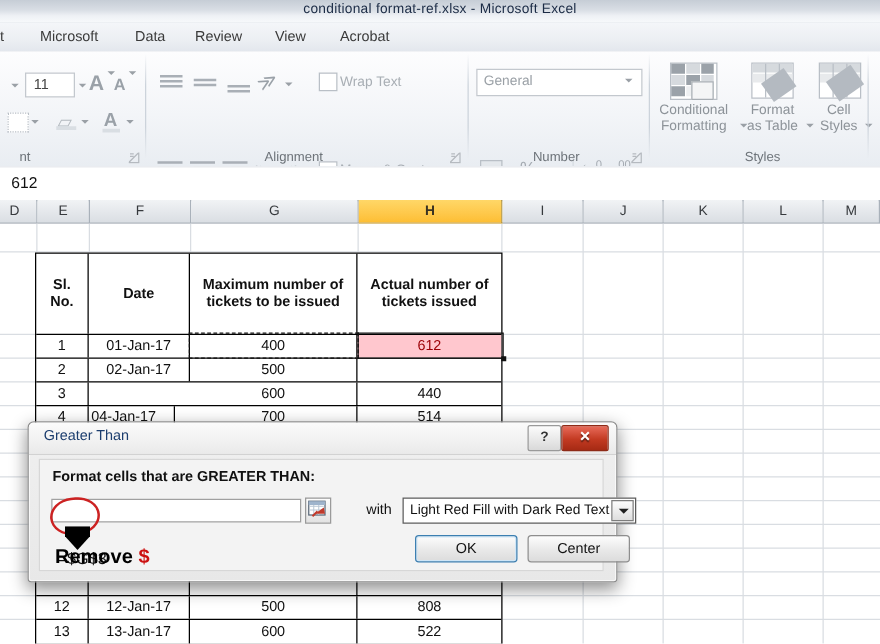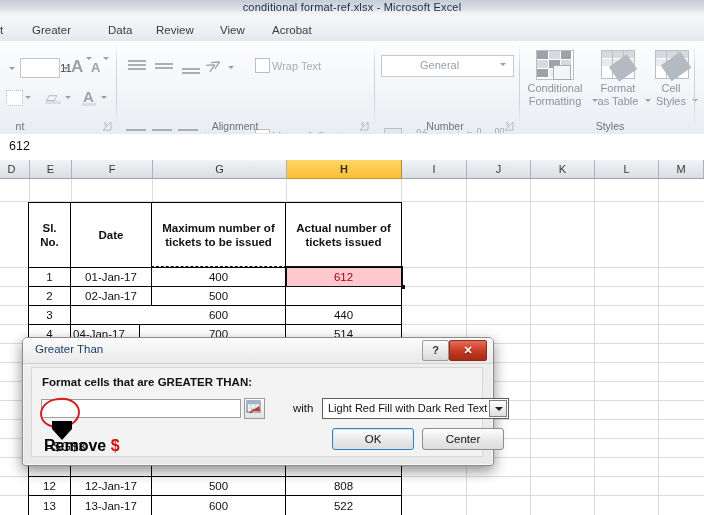--- a/index.html
+++ b/index.html
@@ -37,21 +37,21 @@
     position:absolute;left:0;top:41px;width:704px;height:92px;
     background:linear-gradient(to bottom,#fdfdfe 0%,#f3f5f8 55%,#e9edf2 100%);
     border-bottom:1px solid #b8bfc8;
   }
   .grp-sep{position:absolute;top:2px;width:1px;height:84px;
     background:linear-gradient(to bottom,rgba(255,255,255,0),#ccd3db 30%,#ccd3db 70%,rgba(255,255,255,0));}
   .grp-label{position:absolute;bottom:1px;font-size:10.5px;color:#6d7379;text-align:center;}
   .dlg-launch{position:absolute;bottom:2px;width:9px;height:9px;opacity:.55;}
 
   .cbox{position:absolute;border:1px solid #c3c8ce;background:#fff;}
-  .cbox-txt{position:absolute;font-size:11px;color:#9aa0a6;margin-left:33px;}
+  .cbox-txt{position:absolute;font-size:11px;color:#9aa0a6;}
   .caret{position:absolute;width:0;height:0;border-left:3.5px solid transparent;
     border-right:3.5px solid transparent;border-top:4px solid #7d848b;}
   .caret.sm{border-left-width:3px;border-right-width:3px;border-top-width:3.5px;border-top-color:#9aa0a6;}
 
   .icn{position:absolute;color:#9da4ab;}
   .ribbon-txt{position:absolute;font-size:11px;color:#a8aeb4;white-space:nowrap;}
   .big-lbl{position:absolute;font-size:11px;color:#8d9399;text-align:center;line-height:13px;white-space:nowrap;}
 
   .alignbar{position:absolute;background:#a9afb6;height:1.6px;}
   .gridicon{position:absolute;border:1px solid #b9bfc6;background:#fff;}
@@ -177,21 +177,21 @@
 </style>
 </head>
 <body>
 
 <div id="titlebar">
   <div id="title-text">conditional format-ref.xlsx  -  Microsoft Excel</div>
 </div>
 
 <div id="tabstrip">
   <div class="tab" style="left:-4px">t</div>
-  <div class="tab" style="left:28px">Greater</div>
+  <div class="tab" style="left:28px">Microsoft</div>
   <div class="tab" style="left:104px">Data</div>
   <div class="tab" style="left:152px">Review</div>
   <div class="tab" style="left:216px">View</div>
   <div class="tab" style="left:268px">Acrobat</div>
 </div>
 
 <div id="ribbon">
 
   <div class="caret sm" style="left:9px;top:26px"></div>
   <div class="cbox" style="left:20px;top:17px;width:38px;height:18px;"></div>

